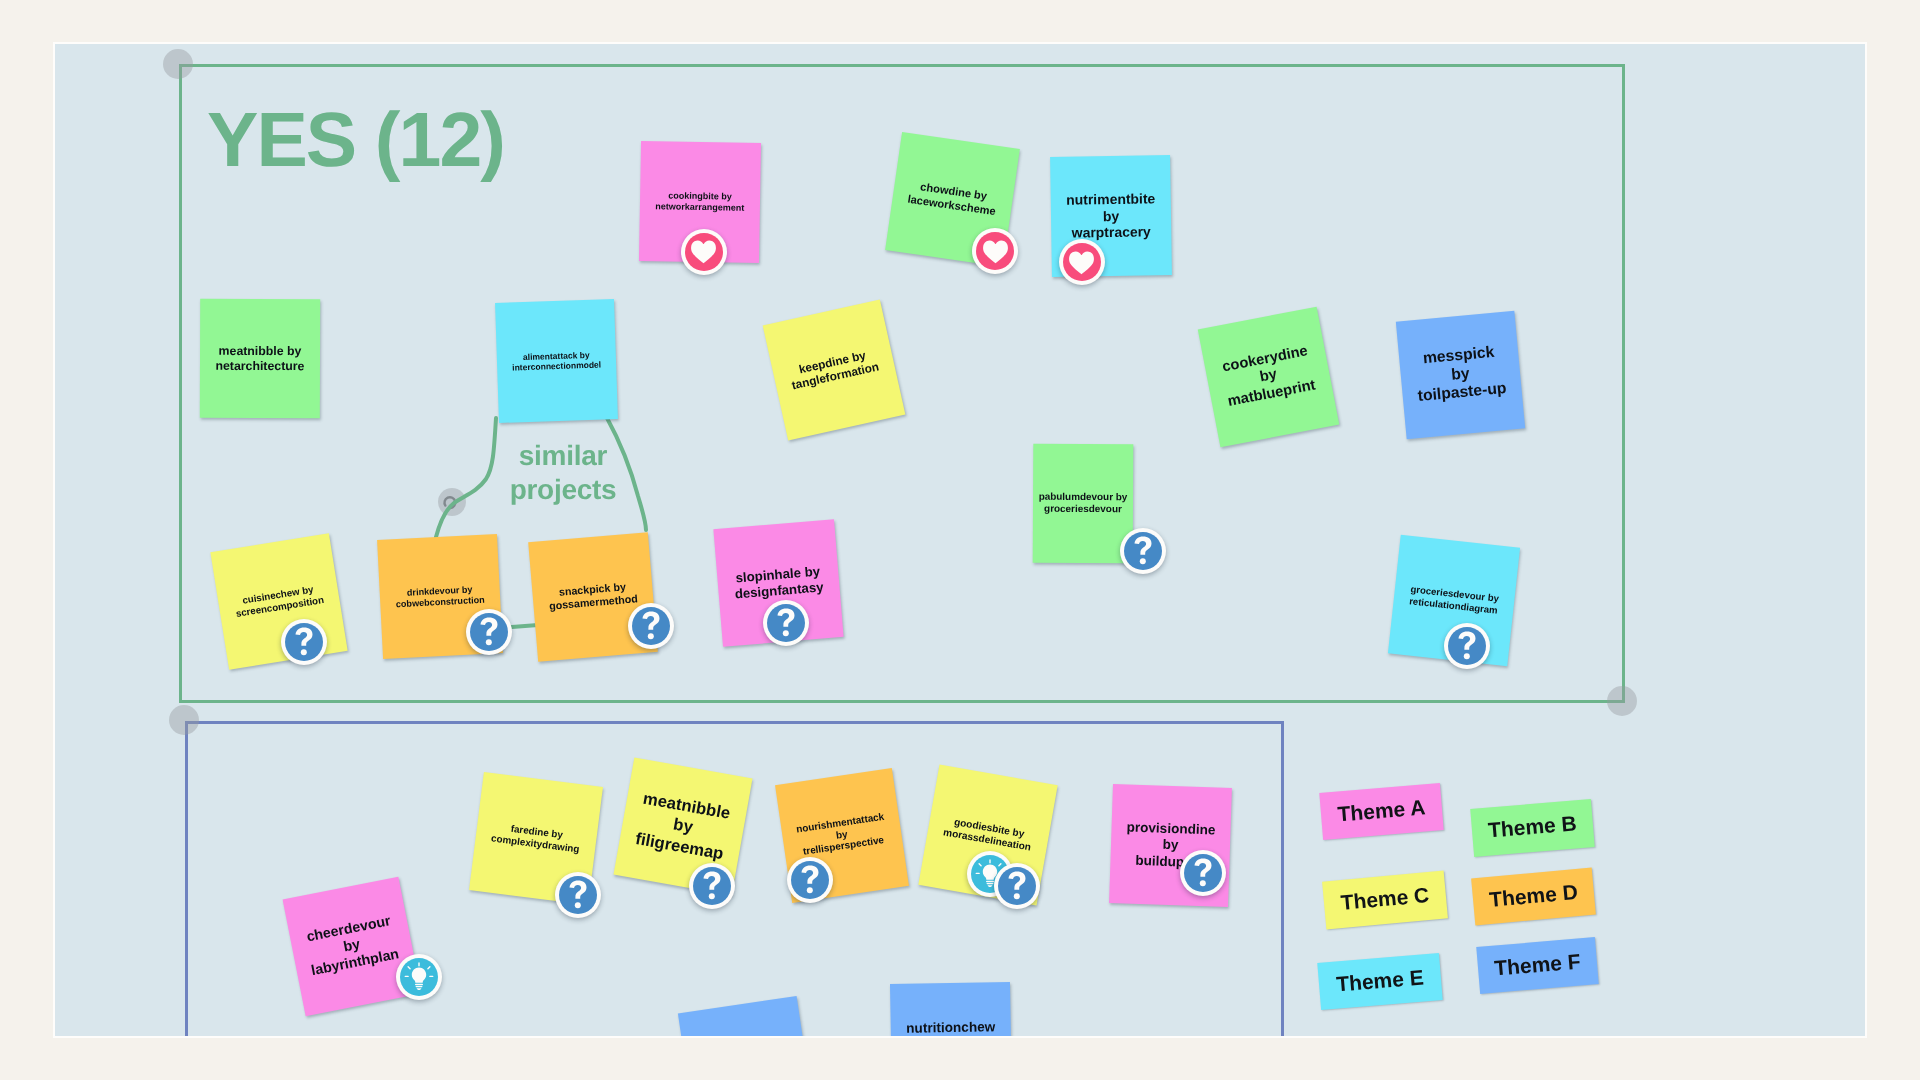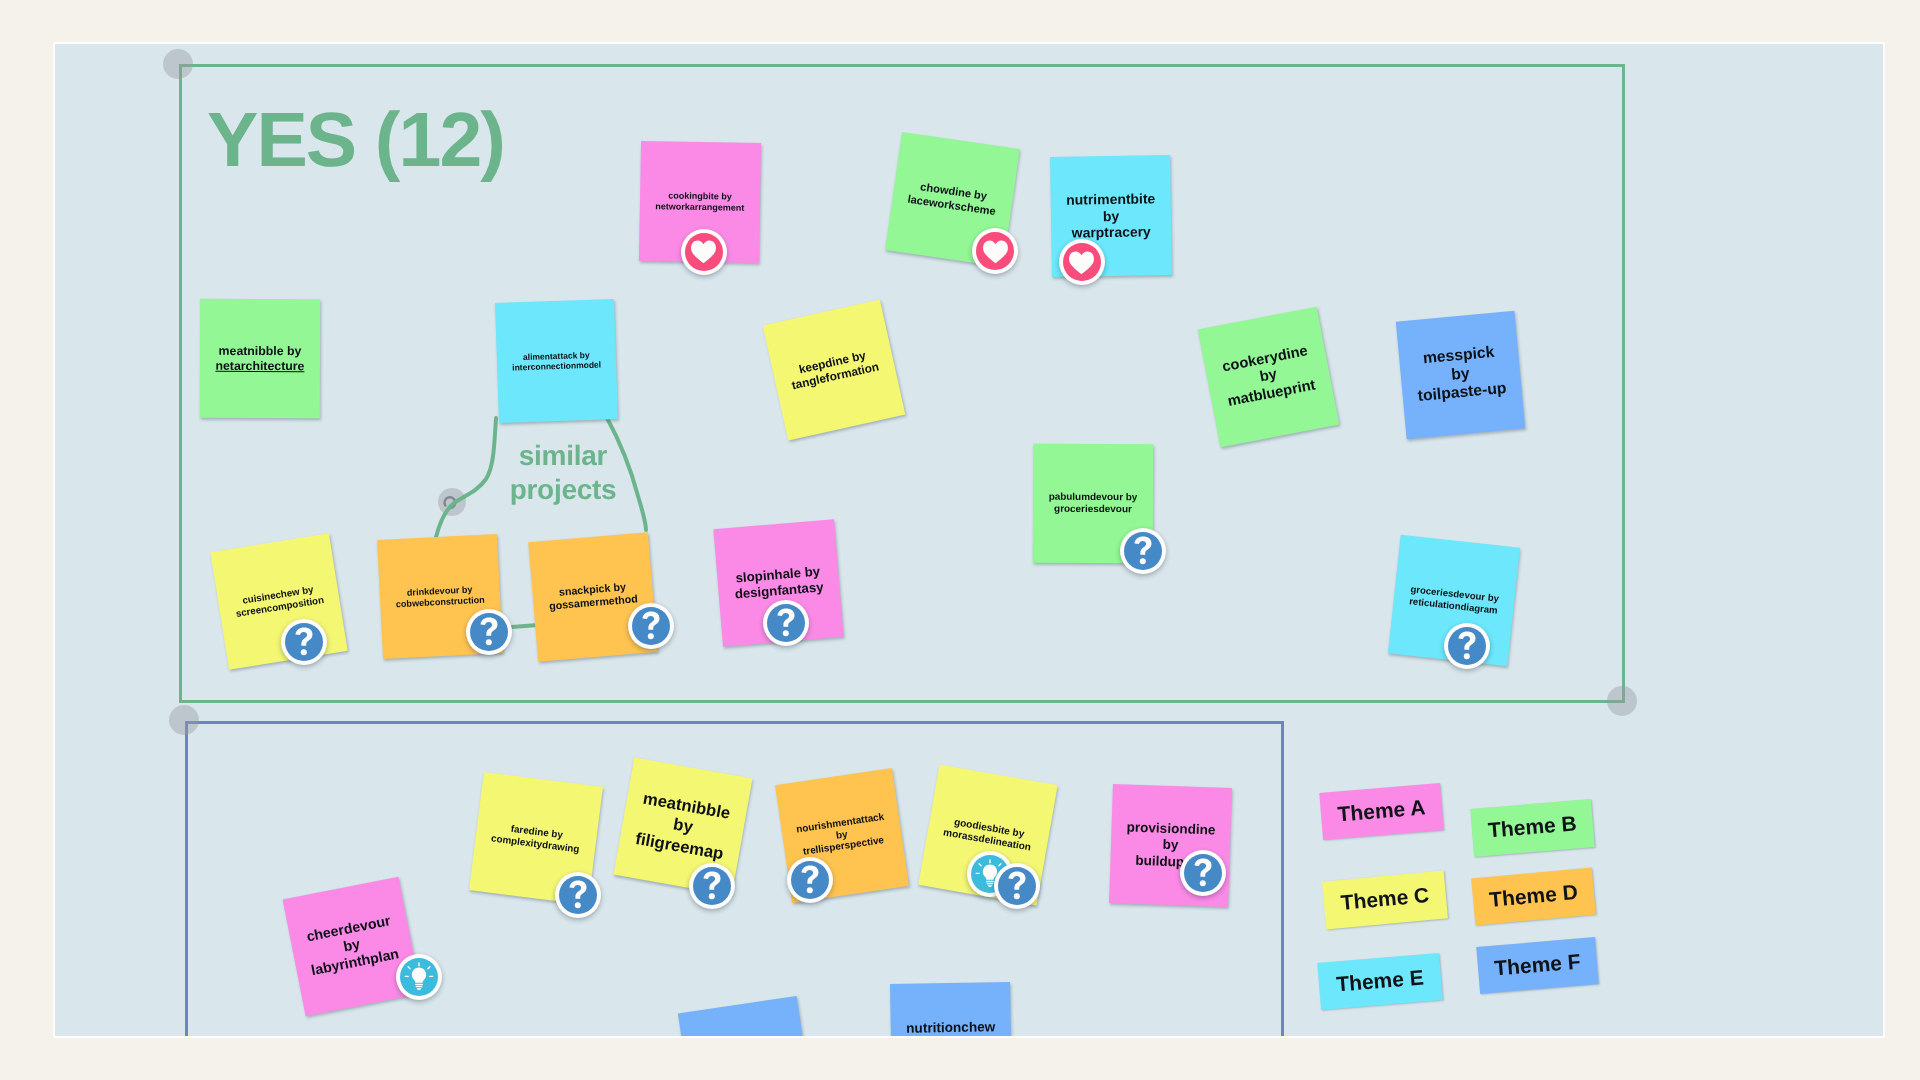--- a/index.html
+++ b/index.html
@@ -1,20 +1,20 @@
 <!DOCTYPE html>
 <html><head>
 <meta charset="utf-8">
 <style>
   html,body{margin:0;padding:0;}
   body{width:1920px;height:1080px;overflow:hidden;background:#f5f2ec;
        font-family:"Liberation Sans",sans-serif;-webkit-font-smoothing:antialiased;-moz-osx-font-smoothing:grayscale;text-rendering:geometricPrecision;}
   #stage{position:relative;width:1920px;height:1080px;}
   .board{position:absolute;left:55px;top:44px;width:1810px;height:992px;background:#d9e6ec;
-         box-shadow:0 0 0 2px #fefdfb;overflow:hidden;padding-left:18px;}
+         box-shadow:0 0 0 2px #fefdfb;overflow:hidden;}
 
   .frame{position:absolute;border-style:solid;box-sizing:border-box;background:transparent;}
   .frame-title{position:absolute;font-weight:700;letter-spacing:-0.025em;white-space:nowrap;}
   .handle{position:absolute;width:30px;height:30px;border-radius:50%;background:rgba(150,156,160,0.42);}
 
   .note{position:absolute;box-sizing:border-box;display:flex;align-items:center;justify-content:center;
         text-align:center;font-weight:700;color:#0d1117;line-height:1.2;
         box-shadow:1px 2px 3px rgba(40,55,70,0.30);}
   .note > span{display:block;padding:0 5px;}
 
@@ -67,21 +67,21 @@
       <div class="note" style="left: 995.5px; top: 112px; width: 120px; height: 120px; background: rgb(108, 231, 251); transform: rotate(-0.9deg); font-size: 13.94px;">
         <span>
           <span style="display: block;">nutrimentbite</span>
           <span style="display: block;">by</span>
           <span style="display: block;">warptracery</span>
         </span>
       </div>
       <div class="note" style="left: 145px; top: 255px; width: 120px; height: 119px; background: rgb(146, 247, 148); transform: rotate(0.2deg); font-size: 12.32px;">
         <span>
           <span style="display: block;">meatnibble by</span>
-          <span style="display: block; text-decoration: underline;">netarchitecture</span>
+          <span style="display: block;">netarchitecture</span>
         </span>
       </div>
       <div class="note" style="left: 442px; top: 256.5px; width: 119px; height: 120px; background: rgb(108, 231, 251); transform: rotate(-1.9deg); font-size: 8.52px;">
         <span>
           <span style="display: block;">alimentattack by</span>
           <span style="display: block;">interconnectionmodel</span>
         </span>
       </div>
       <div class="note" style="left: 719px; top: 266.5px; width: 120px; height: 118px; background: rgb(244, 247, 114); transform: rotate(-12.5deg); font-size: 11.79px;">
         <span>
@@ -96,21 +96,21 @@
           <span style="display: block;">matblueprint</span>
         </span>
       </div>
       <div class="note" style="left: 1345.5px; top: 271.5px; width: 119px; height: 118px; background: rgb(118, 177, 251); transform: rotate(-5.3deg); font-size: 15.71px;">
         <span>
           <span style="display: block;">messpick</span>
           <span style="display: block;">by</span>
           <span style="display: block;">toilpaste-up</span>
         </span>
       </div>
-      <div class="note" style="left: 978px; top: 400px; width: 120px; height: 119px; background: rgb(146, 247, 148); transform: rotate(0.3deg); font-size: 9.94px;">
+      <div class="note" style="left: 978px; top: 400px; width: 100px; height: 119px; background: rgb(146, 247, 148); transform: rotate(0.3deg); font-size: 9.94px;">
         <span>
           <span style="display: block;">pabulumdevour by</span>
           <span style="display: block;">groceriesdevour</span>
         </span>
       </div>
       <div class="note" style="left: 163.5px; top: 497.5px; width: 120px; height: 119px; background: rgb(244, 247, 114); transform: rotate(-9.1deg); font-size: 9.71px;">
         <span>
           <span style="display: block;">cuisinechew by</span>
           <span style="display: block;">screencomposition</span>
         </span>

